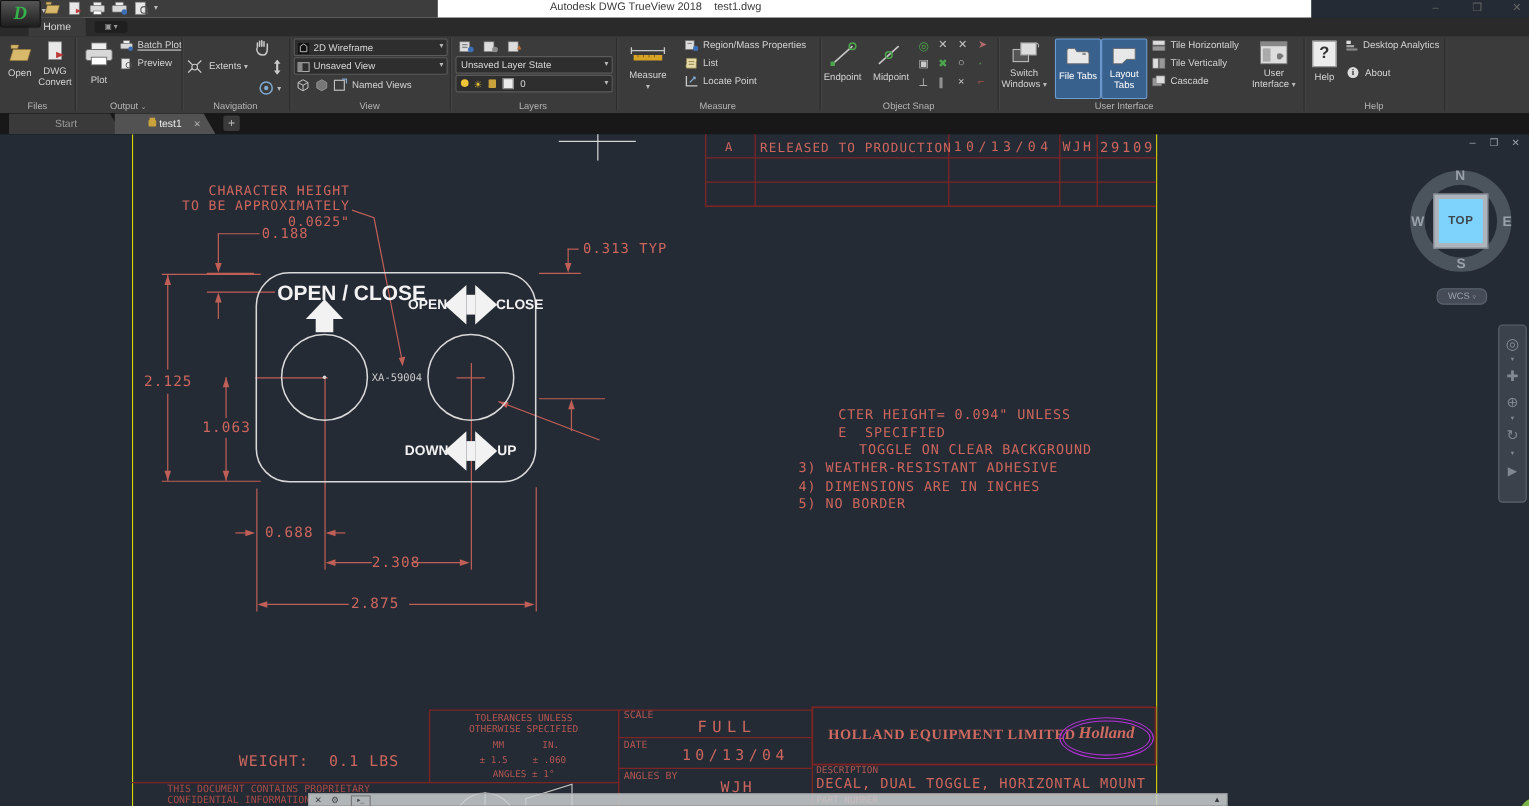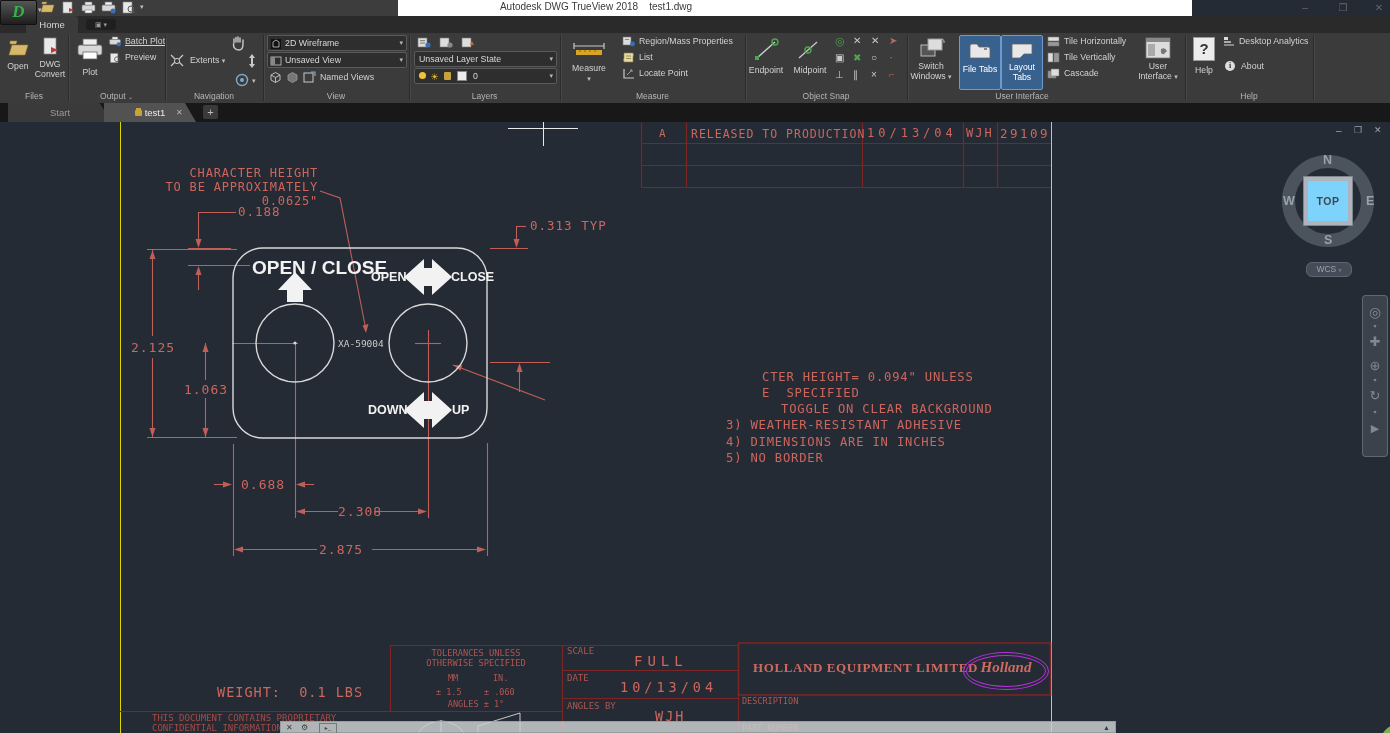--- a/index.html
+++ b/index.html
@@ -234,20 +234,21 @@
   <div class="cad" style="left:620px;top:679px;font-size:13.5px;letter-spacing:4px;z-index:2;">10/13/04</div>
   <div class="cad tbk" style="left:567px;top:701px;font-size:9px;z-index:2;">ANGLES BY</div>
   <div class="cad" style="left:655px;top:708px;font-size:13.5px;letter-spacing:2px;z-index:2;">WJH</div>
 
   <div class="abs" style="left:753px;top:660px;font-family:'Liberation Serif',serif;font-weight:bold;font-size:13px;letter-spacing:.6px;color:#cf6a60;z-index:2;">HOLLAND EQUIPMENT LIMITED</div>
   <div class="abs" style="left:963px;top:652px;width:86px;height:38px;border:1.5px solid #b531d8;border-radius:50%;box-sizing:border-box;z-index:2;">
     <div class="abs" style="left:2px;top:2px;right:2px;bottom:2px;border:1px solid #b531d8;border-radius:50%;"></div>
     <div class="abs" style="left:0;top:6px;width:100%;text-align:center;font-family:'Liberation Serif',serif;font-style:italic;font-weight:bold;font-size:15px;color:#cf6a60;">Holland</div>
   </div>
   <div class="cad tbk" style="left:742px;top:696px;font-size:8.5px;z-index:2;">DESCRIPTION</div>
+  <div class="cad" style="left:742px;top:704px;font-size:12.5px;letter-spacing:.8px;z-index:2;">DECAL, DUAL TOGGLE, HORIZONTAL MOUNT</div>
   <div class="cad tbk" style="left:742px;top:723px;font-size:8.5px;z-index:2;">PART NUMBER</div>
 
   <div class="abs" style="left:1336px;top:125px;color:#9aa2ab;font-size:10px;z-index:3;">–</div>
   <div class="abs" style="left:1354px;top:125px;color:#9aa2ab;font-size:9px;z-index:3;">❐</div>
   <div class="abs" style="left:1374px;top:125px;color:#9aa2ab;font-size:9px;z-index:3;">✕</div>
   <div class="vcring" style="z-index:2;"></div>
   <div class="vcl" style="left:1323px;top:153px;z-index:3;">N</div>
   <div class="vcl" style="left:1283px;top:194px;z-index:3;">W</div>
   <div class="vcl" style="left:1366px;top:194px;z-index:3;">E</div>
   <div class="vcl" style="left:1324px;top:233px;z-index:3;">S</div>

